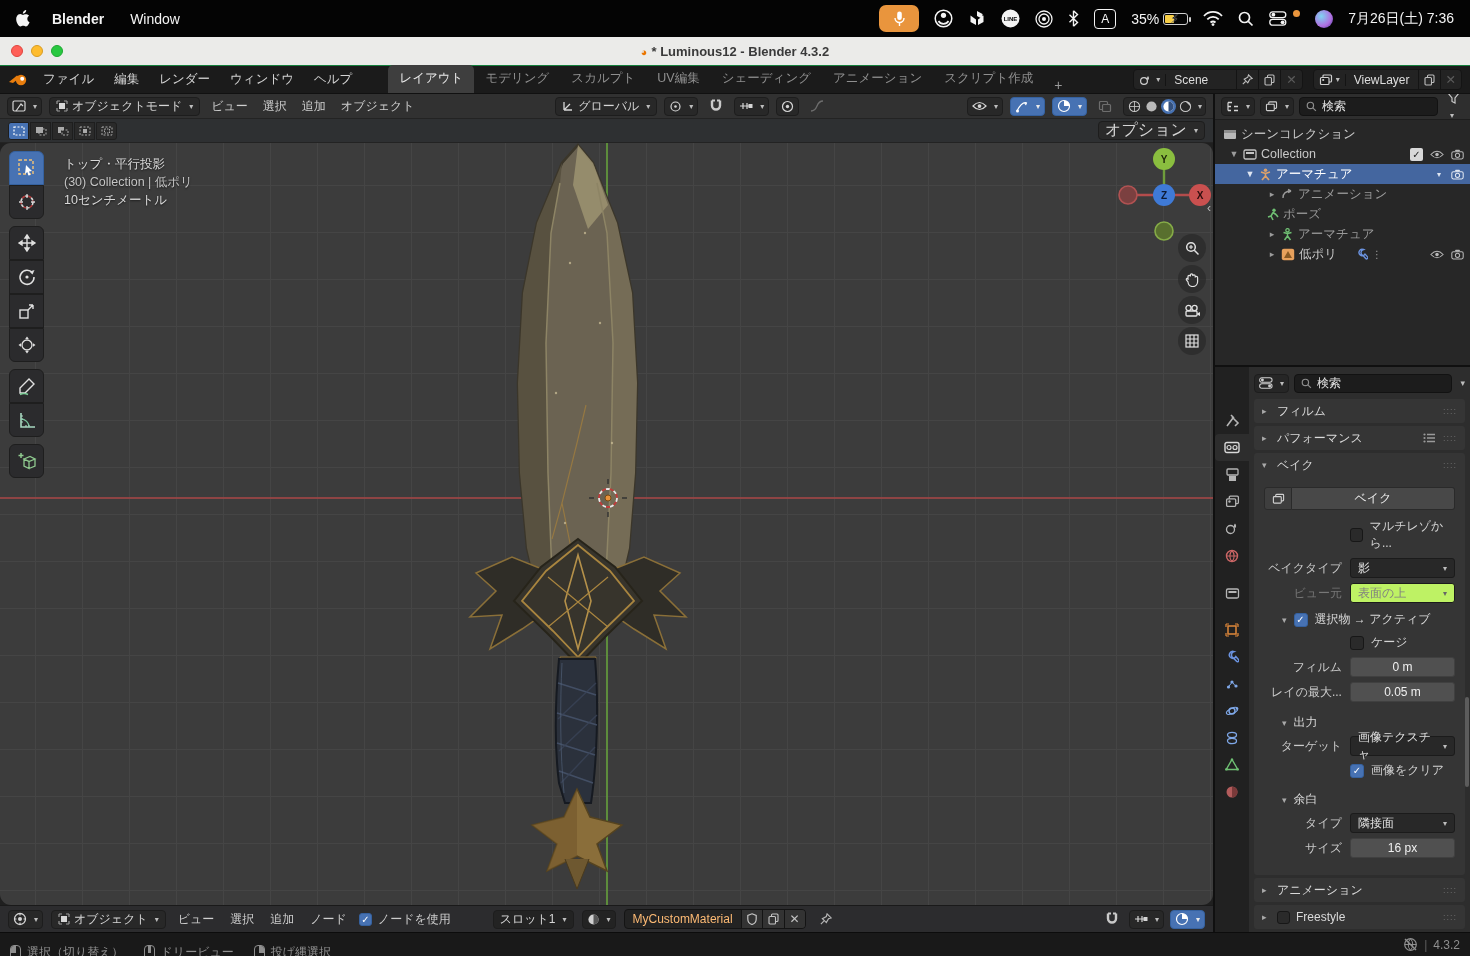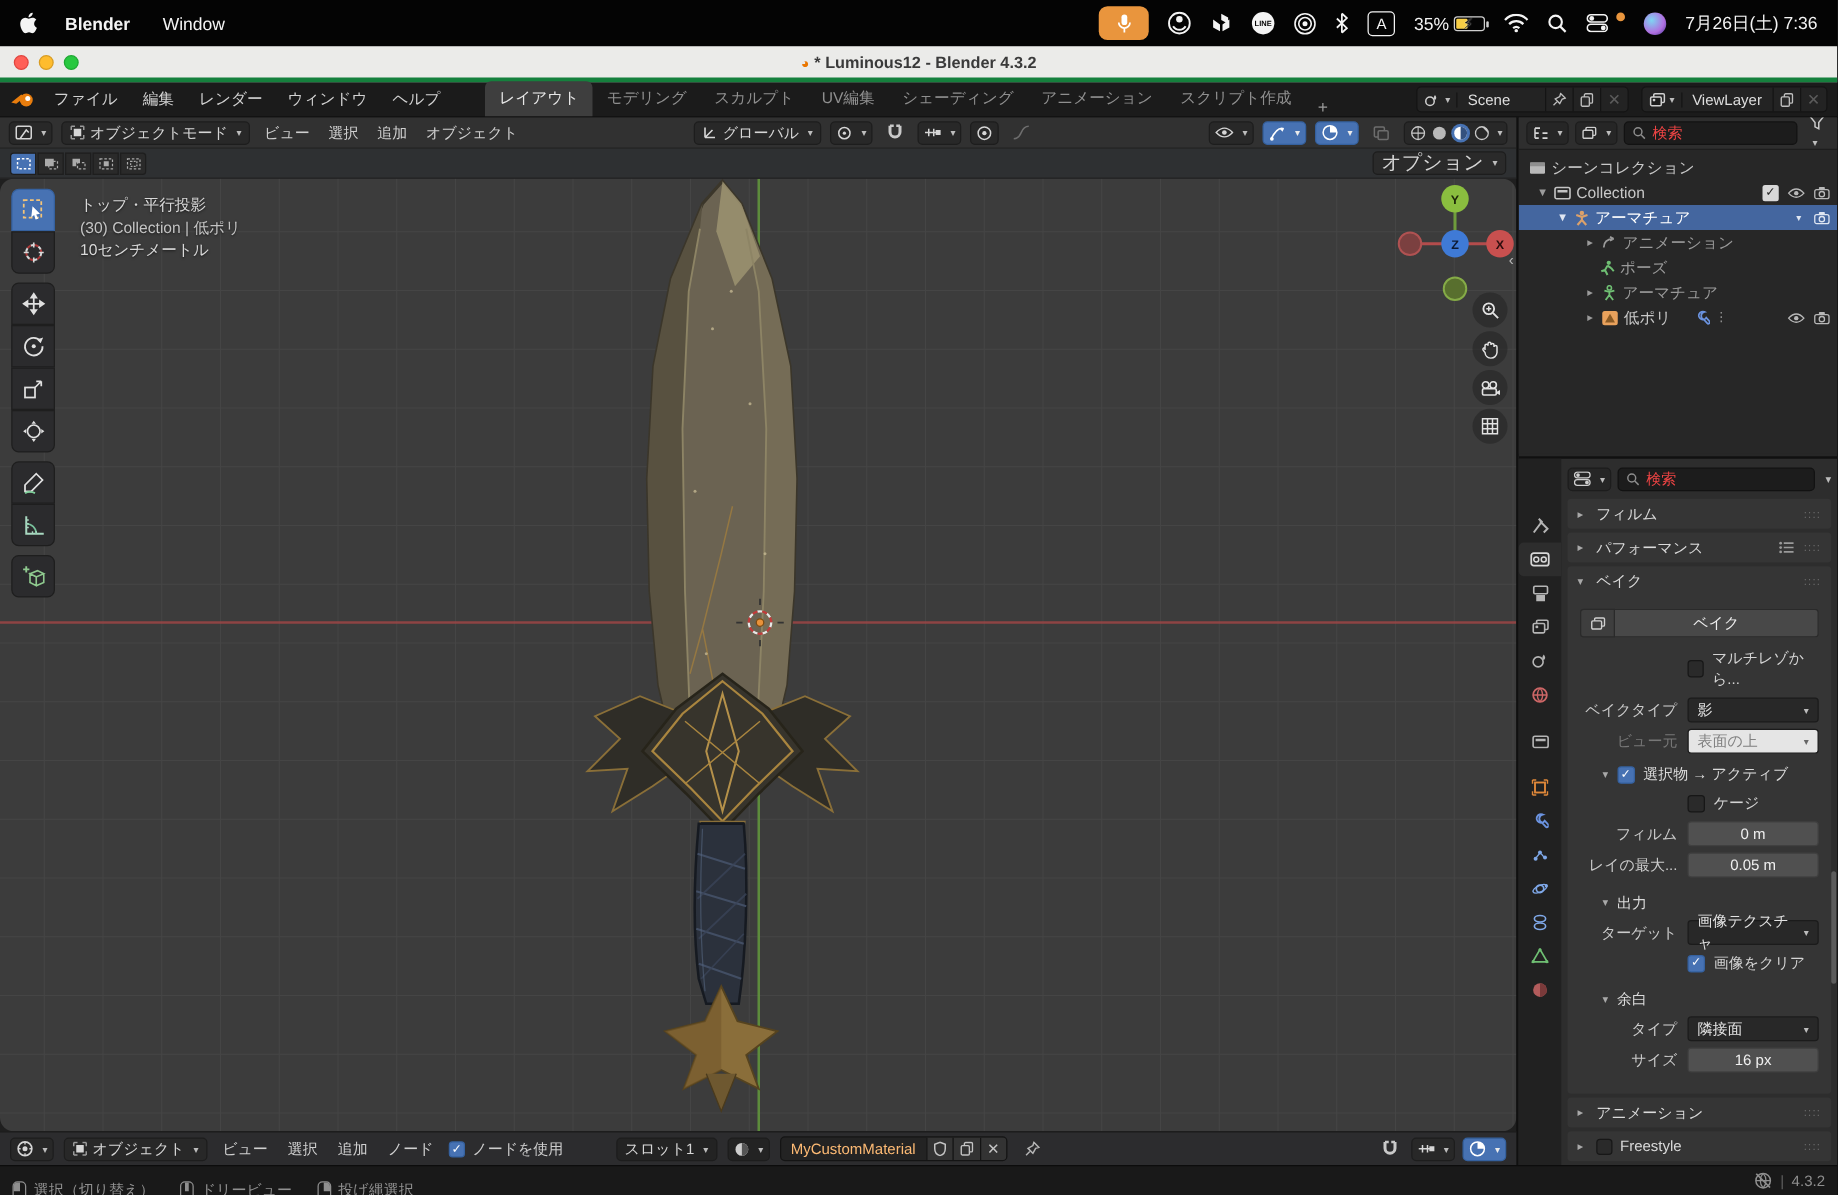--- a/index.html
+++ b/index.html
@@ -22,21 +22,21 @@
   .batt-body { position:relative; width:25px; height:12px; border:1.5px solid #cfcfcf; border-radius:3px; }
   .batt-fill { position:absolute; left:1px; top:1px; bottom:1px; width:40%; background:#f7ce46; border-radius:1px; }
   .batt-nub { position:absolute; right:-4px; top:3px; width:2.5px; height:5px; background:#cfcfcf; border-radius:1px; }
   .bolt { position:absolute; left:6px; top:-2px; font-size:12px; color:#111; text-shadow:0 0 1px #fff; }
   .cc-dot { width:7px; height:7px; border-radius:50%; background:#e9953d; margin-left:-9px; margin-top:-10px; }
   .siri { width:18px; height:18px; border-radius:50%; background:radial-gradient(circle at 35% 35%, #7fd4f2, #b06fe0 60%, #3b2f8f); }
   .clock { font-size:14px; }
 
   
   .titlebar { position:absolute; left:0; top:37px; width:100%; height:29px; background:#ebebe9;
-              border-bottom:4px solid #15803d; display:flex; align-items:center; }
+              border-bottom:1px solid #15803d; display:flex; align-items:center; }
   .tlights { display:flex; gap:8px; margin-left:11px; }
   .tl { width:12px; height:12px; border-radius:50%; }
   .tl.r { background:#ff5f57; border:0.5px solid #e0443e;}
   .tl.y { background:#febc2e; border:0.5px solid #d89c22;}
   .tl.g { background:#28c840; border:0.5px solid #1ea832;}
   .wtitle { position:absolute; left:0; right:0; text-align:center; color:#3a3a3a; font-size:13px; font-weight:bold; }
   .wtitle .mini-logo { color:#ea7600; font-size:11px; margin-right:4px; }
 
   
   .topbar { position:absolute; left:0; top:66px; width:100%; height:28px; background:#1b1b1b;
@@ -99,21 +99,21 @@
 
   
   .gizmo { position:absolute; left:1114px; top:2px; }
   .navbtns { position:absolute; left:1178px; top:91px; display:flex; flex-direction:column; gap:3px; }
   .navbtn { width:28px; height:28px; border-radius:50%; background:rgba(34,34,34,.55); display:flex; align-items:center; justify-content:center; color:#e2e2e2; }
   .side-collapse { position:absolute; right:2px; top:58px; color:#b9b9b9; font-size:12px; }
 
   
   .outliner { position:absolute; left:0; top:0; width:255px; height:269px; background:#272727; overflow:hidden; }
   .ol-header { height:26px; background:#2e2e2e; border-bottom:1px solid #1d1d1d; display:flex; align-items:center; gap:5px; padding:0 6px; }
-  .search { flex:1; display:flex; align-items:center; gap:5px; background:#1c1c1c; border:1px solid #121212; border-radius:4px; height:19px; padding:0 6px; color:#ef4444; font-size:12px; }
+  .search { flex:1; display:flex; align-items:center; gap:5px; background:#1c1c1c; border:1px solid #121212; border-radius:4px; height:19px; padding:0 6px; color:#e5e5e5; font-size:12px; }
   .ol-rows { padding-top:4px; font-size:12.5px; }
   .ol-row { height:20px; display:flex; align-items:center; gap:4px; color:#c8c8c8; padding-right:6px; }
   .ol-row.selected { background:#44669f; color:#fff; }
   .ol-row .caret { width:10px; color:#9b9b9b; font-size:9px; text-align:center; }
   .ol-row.selected .caret { color:#dfe6f2; }
   .ol-row .dimtxt { color:#9a9a9a; }
   .ol-right { margin-left:auto; display:flex; align-items:center; gap:7px; color:#b8b8b8; }
   .ol-cb { width:13px; height:13px; border-radius:2px; background:#d8d8d8; color:#222; font-size:10px; display:flex; align-items:center; justify-content:center; font-weight:bold; }
 
   
@@ -127,21 +127,21 @@
   .panel { background:#353535; border-radius:3px; margin-bottom:3px; }
   .panel-h { height:24px; display:flex; align-items:center; gap:6px; padding:0 8px; color:#dadada; }
   .panel-h .caret { color:#a9a9a9; font-size:9px; width:9px; }
   .grip { margin-left:auto; color:#6b6b6b; font-size:9px; letter-spacing:1px; }
   .panel-body { padding:4px 10px 12px; }
   .prow { display:flex; align-items:center; margin:5px 0; min-height:20px; }
   .plabel { flex:0 0 45%; text-align:right; padding-right:8px; color:#cbcbcb; white-space:nowrap; overflow:hidden; }
   .plabel.dim { color:#777; }
   .pwidget { flex:1; }
   .dd { display:flex; align-items:center; justify-content:space-between; background:#282828; border:1px solid #1b1b1b; border-radius:3px; height:20px; padding:0 7px; color:#e2e2e2; }
-  .dd.dim { color:#808080; background:#e5e5e5; }
+  .dd.dim { color:#808080; background:#bef264; }
   .valfield { background:#505050; border:1px solid #404040; border-radius:3px; height:20px; display:flex; align-items:center; justify-content:center; color:#f0f0f0; }
   .cb { width:14px; height:14px; border-radius:3px; background:#2a2a2a; border:1px solid #171717; display:flex; align-items:center; justify-content:center; color:#fff; font-size:10px; }
   .cb.checked { background:#4772b3; border-color:#35619f; }
   .cbrow { display:flex; align-items:center; gap:7px; margin:6px 0 6px 45%; color:#d4d4d4; }
   .subhead { display:flex; align-items:center; gap:7px; margin:8px 0 4px 18px; color:#dadada; }
   .bakebtn-row { display:flex; margin:6px 0 8px; }
   .bake-ico { width:28px; background:#3e3e3e; border:1px solid #2a2a2a; border-radius:3px 0 0 3px; display:flex; align-items:center; justify-content:center; }
   .bake-main { flex:1; background:#484848; border:1px solid #2a2a2a; border-left:none; border-radius:0 3px 3px 0; height:23px; display:flex; align-items:center; justify-content:center; color:#efefef; }
   .pscroll { position:absolute; right:1px; top:330px; width:4px; height:90px; background:#5c5c5c; border-radius:2px; }
 
@@ -728,21 +728,21 @@
               </svg>
           </span>
         </div>
         <div class="ol-row" style="padding-left:52px;">
           <span class="caret">▸</span>
           <svg width="13" height="12" viewBox="0 0 13 12">
               <path d="M2,10 Q2,3 10,3 M10,3 l-3,-1.5 M10,3 l-3,1.5" fill="none" stroke="#9a9a9a" stroke-width="1.4"></path>
             </svg>
           <span class="dimtxt">アニメーション</span>
         </div>
-        <div class="ol-row" style="padding-left:64px;">
+        <div class="ol-row" style="padding-left:51px;">
           <svg width="13" height="13" viewBox="0 0 13 13">
               <circle cx="8" cy="2.2" r="1.7" fill="#6fbf73"></circle>
               <path d="M7,4.5 L5,8 M7,4.5 L10,6.5 M5,8 L2,9 M5,8 L7,12 M10,6.5 L12,9" stroke="#6fbf73" stroke-width="1.6" fill="none"></path>
             </svg>
           <span class="dimtxt">ポーズ</span>
         </div>
         <div class="ol-row" style="padding-left:52px;">
           <span class="caret">▸</span>
           <svg width="13" height="13" viewBox="0 0 13 13">
               <circle cx="6.5" cy="2.3" r="1.7" fill="none" stroke="#6fbf73" stroke-width="1.3"></circle>

